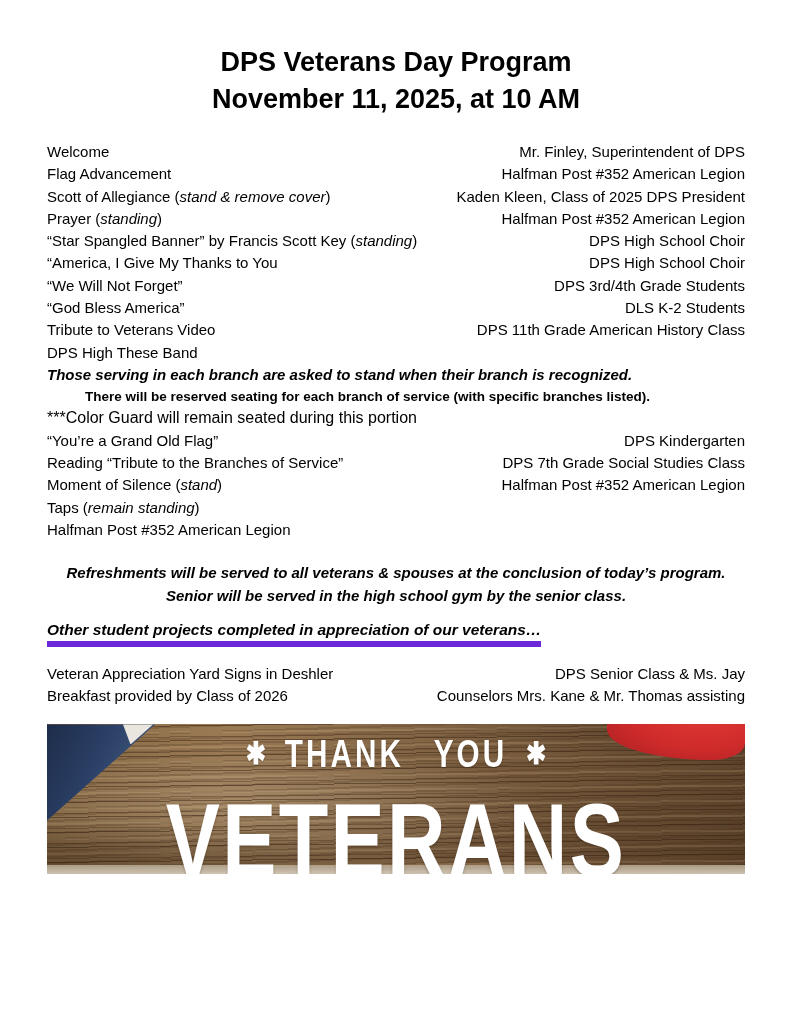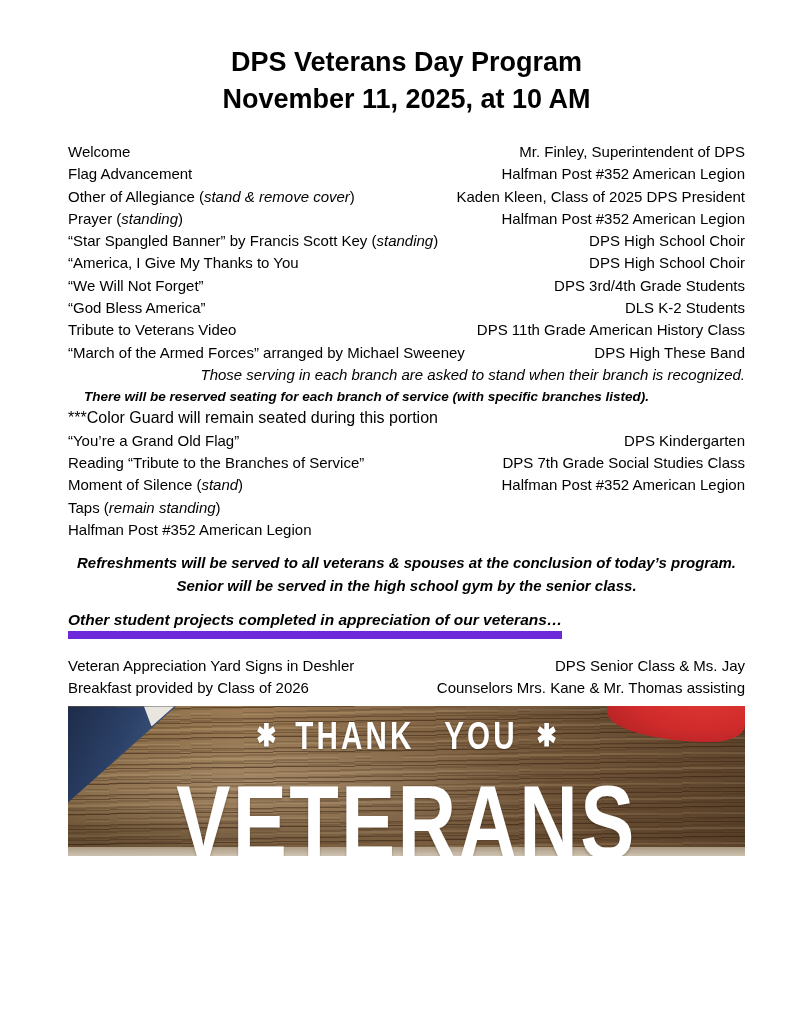--- a/index.html
+++ b/index.html
@@ -1,41 +1,41 @@
 <!DOCTYPE html>
 <html><head>
 <meta charset="utf-8">
 <style>
   html, body { margin: 0; padding: 0; background: #ffffff; }
   body {
     width: 791px; height: 1024px; overflow: hidden;
     font-family: "Liberation Sans", sans-serif;
     color: #000;
   }
-  .page { padding: 44px 46px 0 68px; }
+  .page { padding: 44px 46px 0 47px; }
 
   .title { text-align: center; font-weight: bold; font-size: 27px; line-height: 37px; }
 
   .program { margin-top: 23px; font-size: 15px; }
   .row { display: flex; justify-content: space-between; line-height: 22.3px; white-space: nowrap; }
   .rl { text-align: center; }
   .rr { text-align: right; }
 
-  .note1 { font-weight: normal; font-style: italic; font-size: 15px; line-height: 22.3px; text-align: right; }
-  .note2 { font-weight: bold; font-style: italic; font-size: 13.5px; line-height: 21px; margin-left: 16px; }
+  .note1 { font-weight: bold; font-style: italic; font-size: 15px; line-height: 22.3px; text-align: left; }
+  .note2 { font-weight: bold; font-size: 13.5px; line-height: 21px; margin-left: 38px; }
   .note3 { font-size: 16px; line-height: 22.5px; }
 
-  .refreshments { margin-top: 11px; text-align: center; font-weight: bold; font-style: italic; font-size: 15px; line-height: 22.3px; }
+  .refreshments { margin-top: 21px; text-align: center; font-weight: bold; font-style: italic; font-size: 15px; line-height: 22.3px; }
 
   .projects-heading { margin-top: 12px; font-weight: bold; font-style: italic; font-size: 15.5px; line-height: 22px; }
-  .projects-heading span { display: inline-block; border-bottom: 8px solid #6d28d9; padding-bottom: 0px; }
+  .projects-heading span { display: inline-block; border-bottom: 6px solid #6d28d9; padding-bottom: 0px; }
 
   
   .banner {
-    position: relative; margin-top: 7px; height: 150px; overflow: hidden;
+    position: relative; margin-top: 17px; height: 150px; overflow: hidden;
     background-color: #85664a;
     background-image:
       repeating-linear-gradient(179.3deg,
         rgba(0,0,0,0) 0px, rgba(0,0,0,0) 3px,
         rgba(47,28,14,0.45) 3px, rgba(47,28,14,0.45) 4px,
         rgba(0,0,0,0) 4px, rgba(0,0,0,0) 9px,
         rgba(255,226,180,0.15) 9px, rgba(255,226,180,0.15) 11px,
         rgba(0,0,0,0) 11px, rgba(0,0,0,0) 14px,
         rgba(47,28,14,0.30) 14px, rgba(47,28,14,0.30) 15px),
       repeating-linear-gradient(178.2deg, rgba(70,45,22,0.22) 0px, rgba(70,45,22,0.22) 2px, rgba(0,0,0,0) 2px, rgba(0,0,0,0) 6px),
@@ -99,21 +99,21 @@
 
     <div class="row">
         <span class="rl"><span>Welcome</span><i></i><span></span></span>
         <span class="rr">Mr. Finley, Superintendent of DPS</span>
       </div>
     <div class="row">
         <span class="rl"><span>Flag Advancement</span><i></i><span></span></span>
         <span class="rr">Halfman Post #352 American Legion</span>
       </div>
     <div class="row">
-        <span class="rl"><span>Other of Allegiance (</span><i>stand &amp; remove cover</i><span>)</span></span>
+        <span class="rl"><span>Scott of Allegiance (</span><i>stand &amp; remove cover</i><span>)</span></span>
         <span class="rr">Kaden Kleen, Class of 2025 DPS President</span>
       </div>
     <div class="row">
         <span class="rl"><span>Prayer (</span><i>standing</i><span>)</span></span>
         <span class="rr">Halfman Post #352 American Legion</span>
       </div>
     <div class="row">
         <span class="rl"><span>“Star Spangled Banner” by Francis Scott Key (</span><i>standing</i><span>)</span></span>
         <span class="rr">DPS High School Choir</span>
       </div>
@@ -127,21 +127,20 @@
       </div>
     <div class="row">
         <span class="rl"><span>“God Bless America”</span><i></i><span></span></span>
         <span class="rr">DLS K-2 Students</span>
       </div>
     <div class="row">
         <span class="rl"><span>Tribute to Veterans Video</span><i></i><span></span></span>
         <span class="rr">DPS 11th Grade American History Class</span>
       </div>
     <div class="row">
-        <span class="rl"><span>“March of the Armed Forces” arranged by Michael Sweeney</span><i></i><span></span></span>
         <span class="rr">DPS High These Band</span>
       </div>
 
     <div class="note1">Those serving in each branch are asked to stand when their branch is recognized.</div>
     <div class="note2">There will be reserved seating for each branch of service (with specific branches listed).</div>
     <div class="note3">***Color Guard will remain seated during this portion</div>
 
     <div class="row">
         <span class="rl"><span>“You’re a Grand Old Flag”</span><i></i><span></span></span>
         <span class="rr">DPS Kindergarten</span>

